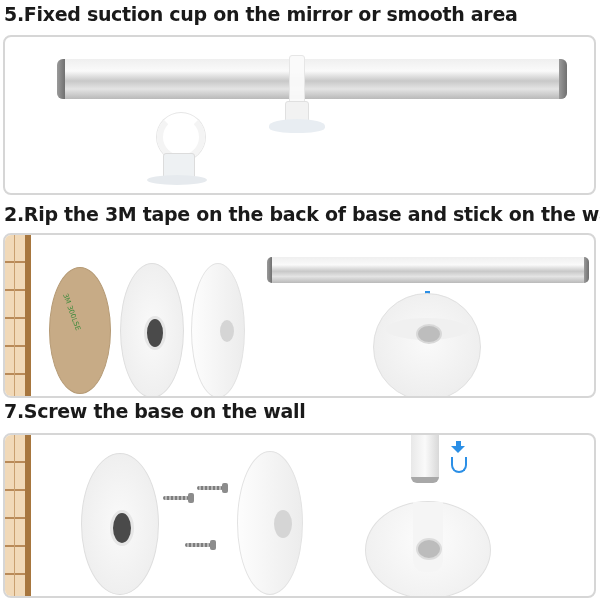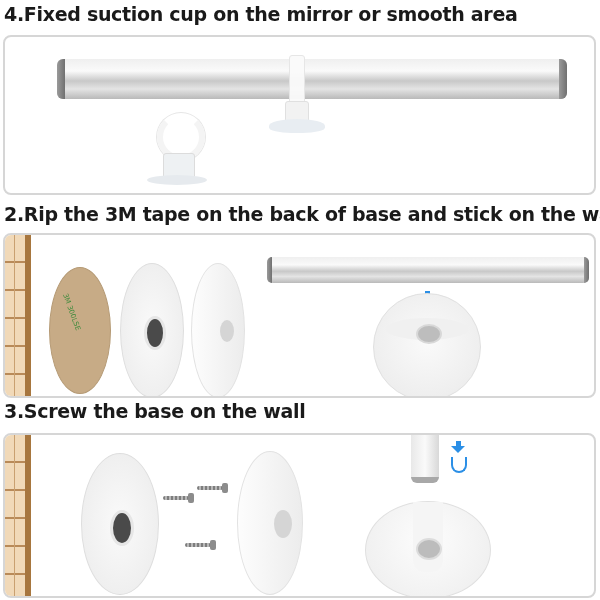--- a/index.html
+++ b/index.html
@@ -15,21 +15,21 @@
   .cap{position:absolute;top:0;bottom:0;width:8px;background:linear-gradient(90deg,#9a9a9a,#707070);}
   .disc{position:absolute;border-radius:50%;}
   .screw{position:absolute;height:4px;background:repeating-linear-gradient(90deg,#7d7d7d 0 2px,#b9b9b9 2px 4px);border-radius:2px;}
   .screw:after{content:"";position:absolute;right:-5px;top:-3px;width:6px;height:10px;border-radius:2px;background:#8c8c8c;}
   .arrow{position:absolute;width:0;height:0;border-left:7px solid transparent;border-right:7px solid transparent;border-top:9px solid #2b8fe6;}
   .arrow-stem{position:absolute;width:5px;background:#2b8fe6;}
 </style>
 </head>
 <body>
 
-<div class="title" style="top:3px;">4.Fixed suction cup on the mirror or smooth area</div>
+<div class="title" style="top:3px;">5.Fixed suction cup on the mirror or smooth area</div>
 <div class="panel" style="top:35px;height:160px;">
   <div class="bar" style="left:52px;top:22px;width:510px;height:40px;">
     <div class="cap" style="left:0;border-radius:6px 0 0 6px;"></div>
     <div class="cap" style="right:0;border-radius:0 6px 6px 0;"></div>
   </div>
   <div class="abs" style="left:262px;top:18px;width:60px;height:80px;">
     <div class="abs" style="left:22px;top:0;width:14px;height:50px;background:rgba(250,250,250,0.95);border:1px solid #e6e6e6;border-radius:3px;"></div>
     <div class="abs" style="left:18px;top:46px;width:22px;height:22px;background:#f2f2f2;border:1px solid #e0e0e0;border-radius:3px;"></div>
     <div class="abs" style="left:2px;top:64px;width:56px;height:14px;background:#e8edf2;border-radius:50% 50% 40% 40%;"></div>
   </div>
@@ -59,21 +59,21 @@
     <div class="cap" style="right:0;width:5px;border-radius:0 6px 6px 0;"></div>
   </div>
   <div class="arrow-stem" style="left:420px;top:56px;height:8px;"></div>
   <div class="arrow" style="left:415px;top:63px;"></div>
   <div class="disc" style="left:368px;top:58px;width:106px;height:106px;background:radial-gradient(circle at 50% 45%,#fafafa,#e9e9e9);border:1px solid #e0e0e0;">
     <div class="abs" style="left:12px;top:24px;width:82px;height:22px;background:#f0f0f0;border-radius:50%;"></div>
     <div class="disc" style="left:42px;top:30px;width:22px;height:16px;background:#bdbdbd;border:2px solid #d8d8d8;"></div>
   </div>
 </div>
 
-<div class="title" style="top:400px;">3.Screw the base on the wall</div>
+<div class="title" style="top:400px;">7.Screw the base on the wall</div>
 <div class="panel" style="top:433px;height:165px;">
   <div class="wall">
       <div class="wall-lines"></div>
     </div>
   <div class="disc" style="left:76px;top:18px;width:76px;height:140px;background:radial-gradient(ellipse at 50% 50%,#fafafa 0%,#efefef 70%,#e2e2e2 100%);border:1px solid #dedede;">
     <div class="disc" style="left:28px;top:56px;width:18px;height:30px;background:#4a4a4a;border:3px solid #e6e6e6;"></div>
   </div>
   <div class="screw" style="left:158px;top:61px;width:26px;"></div>
   <div class="screw" style="left:192px;top:51px;width:26px;"></div>
   <div class="screw" style="left:180px;top:108px;width:26px;"></div>

